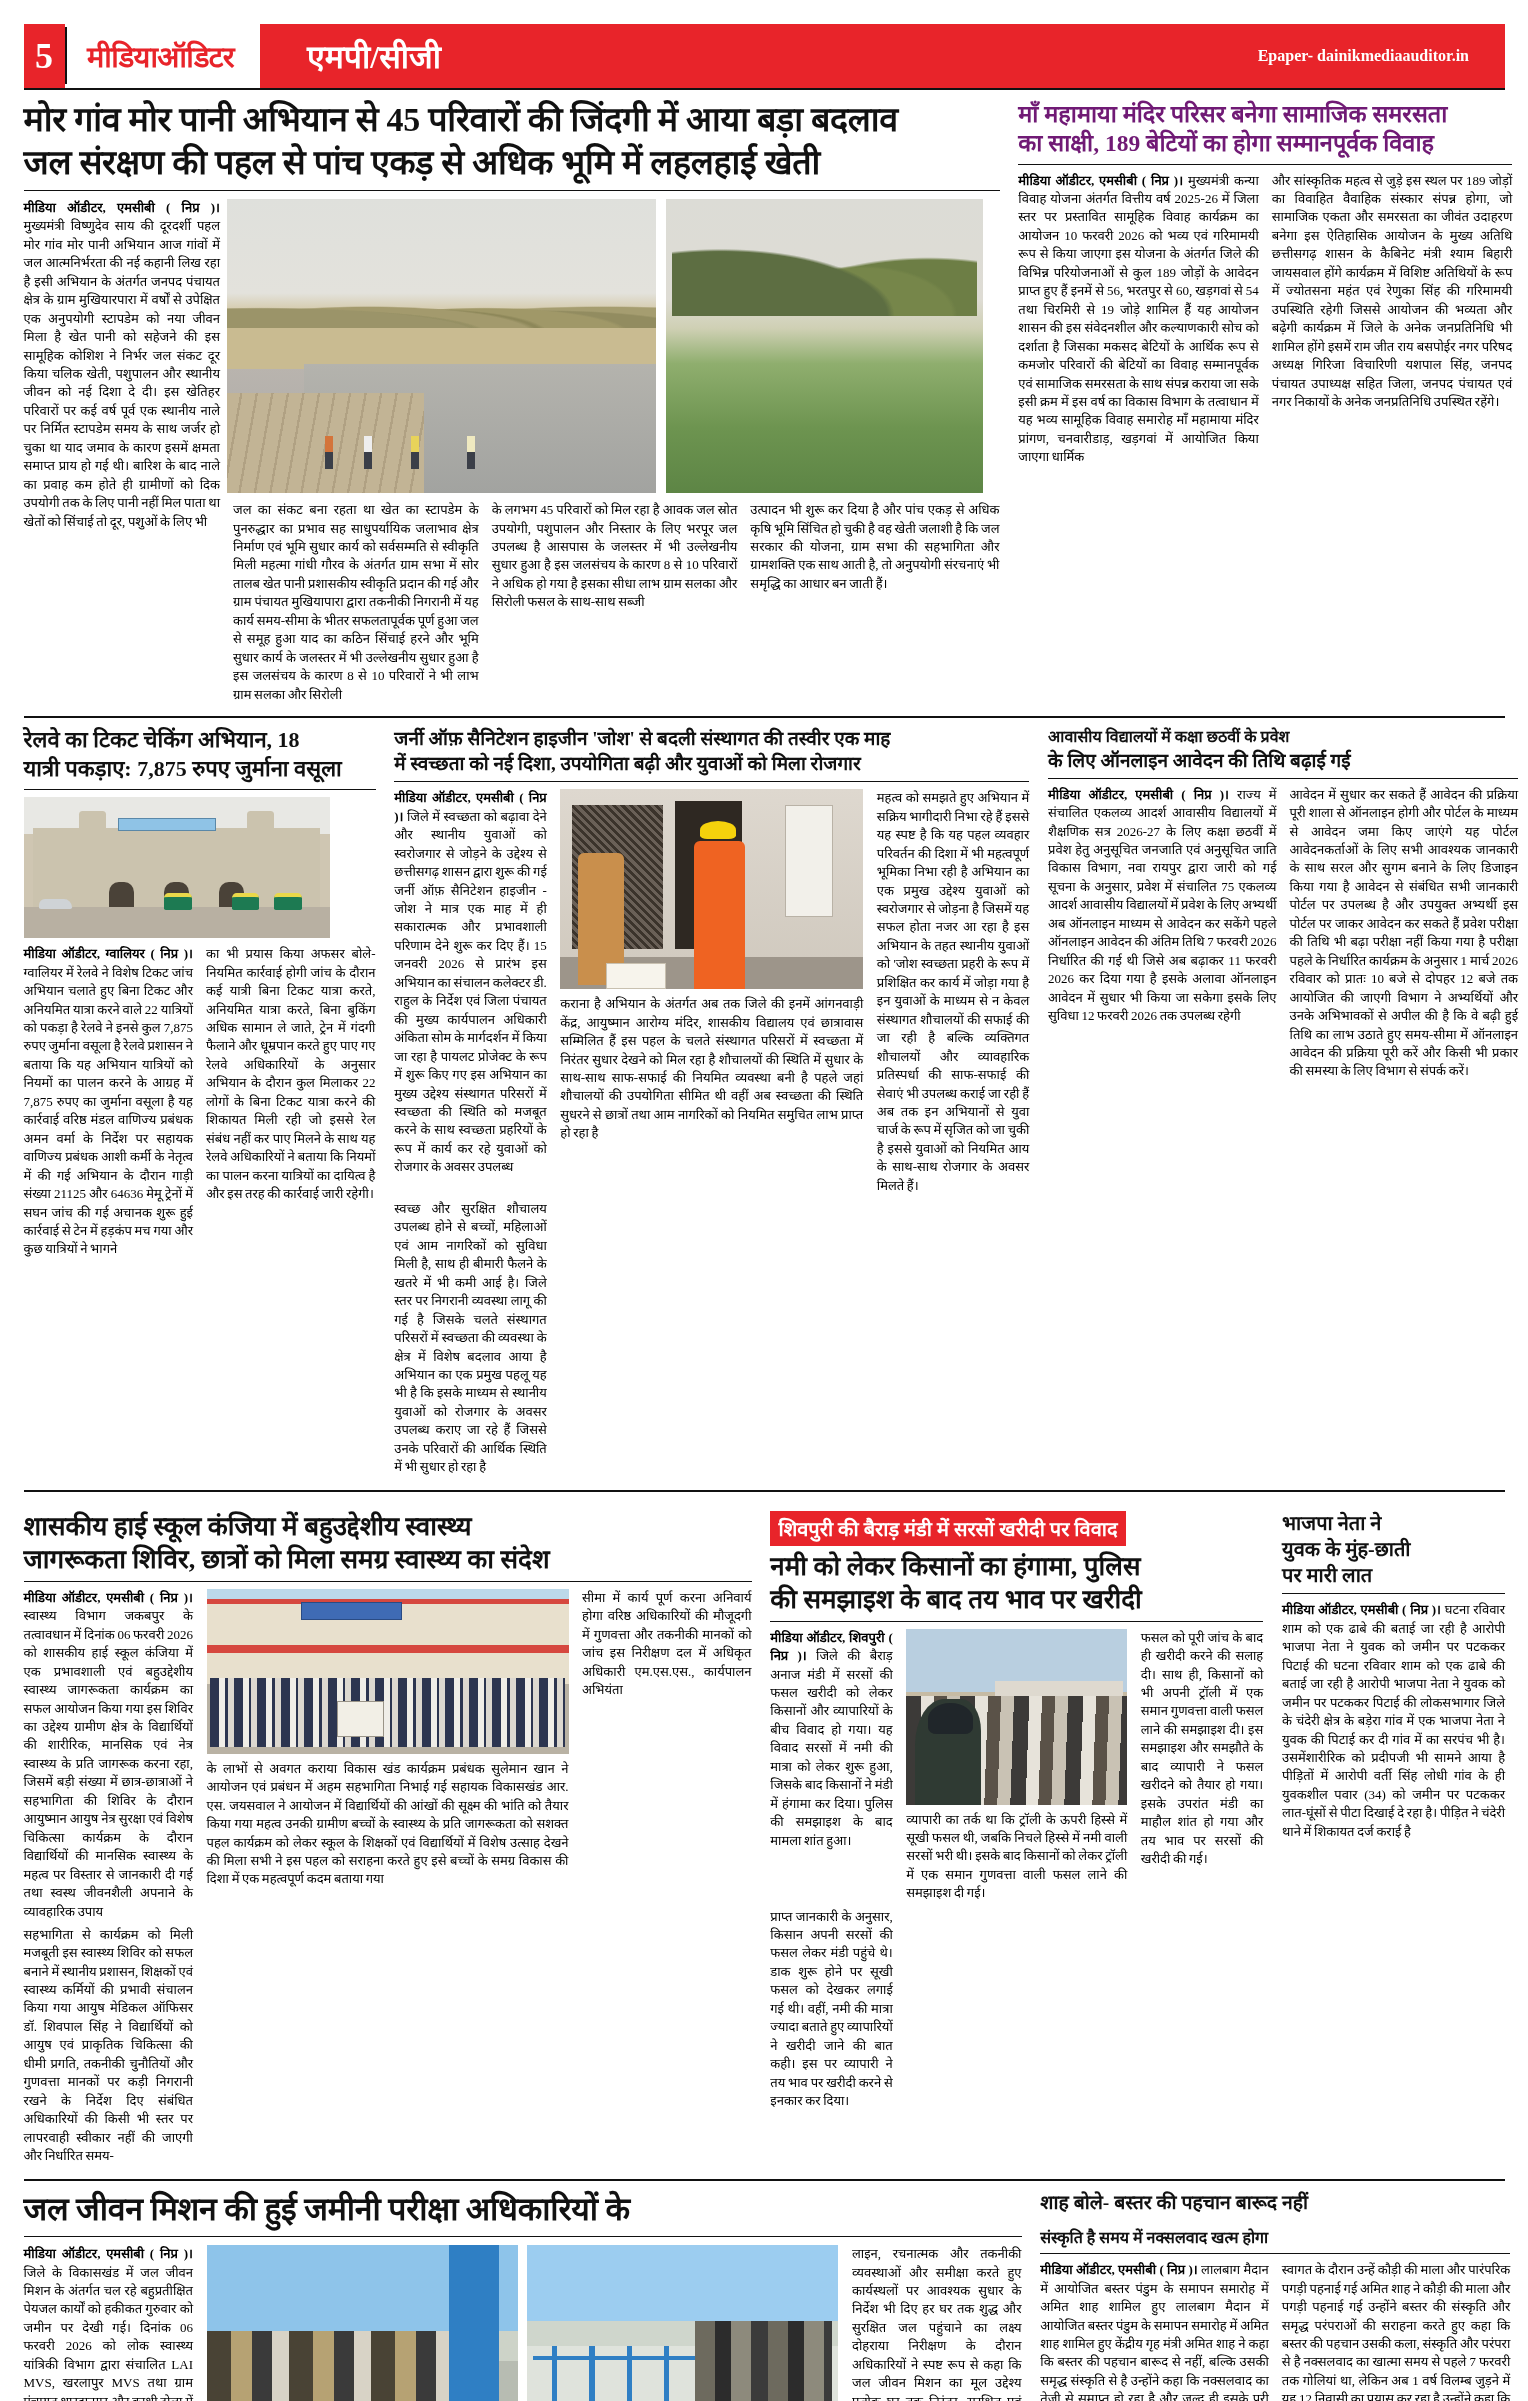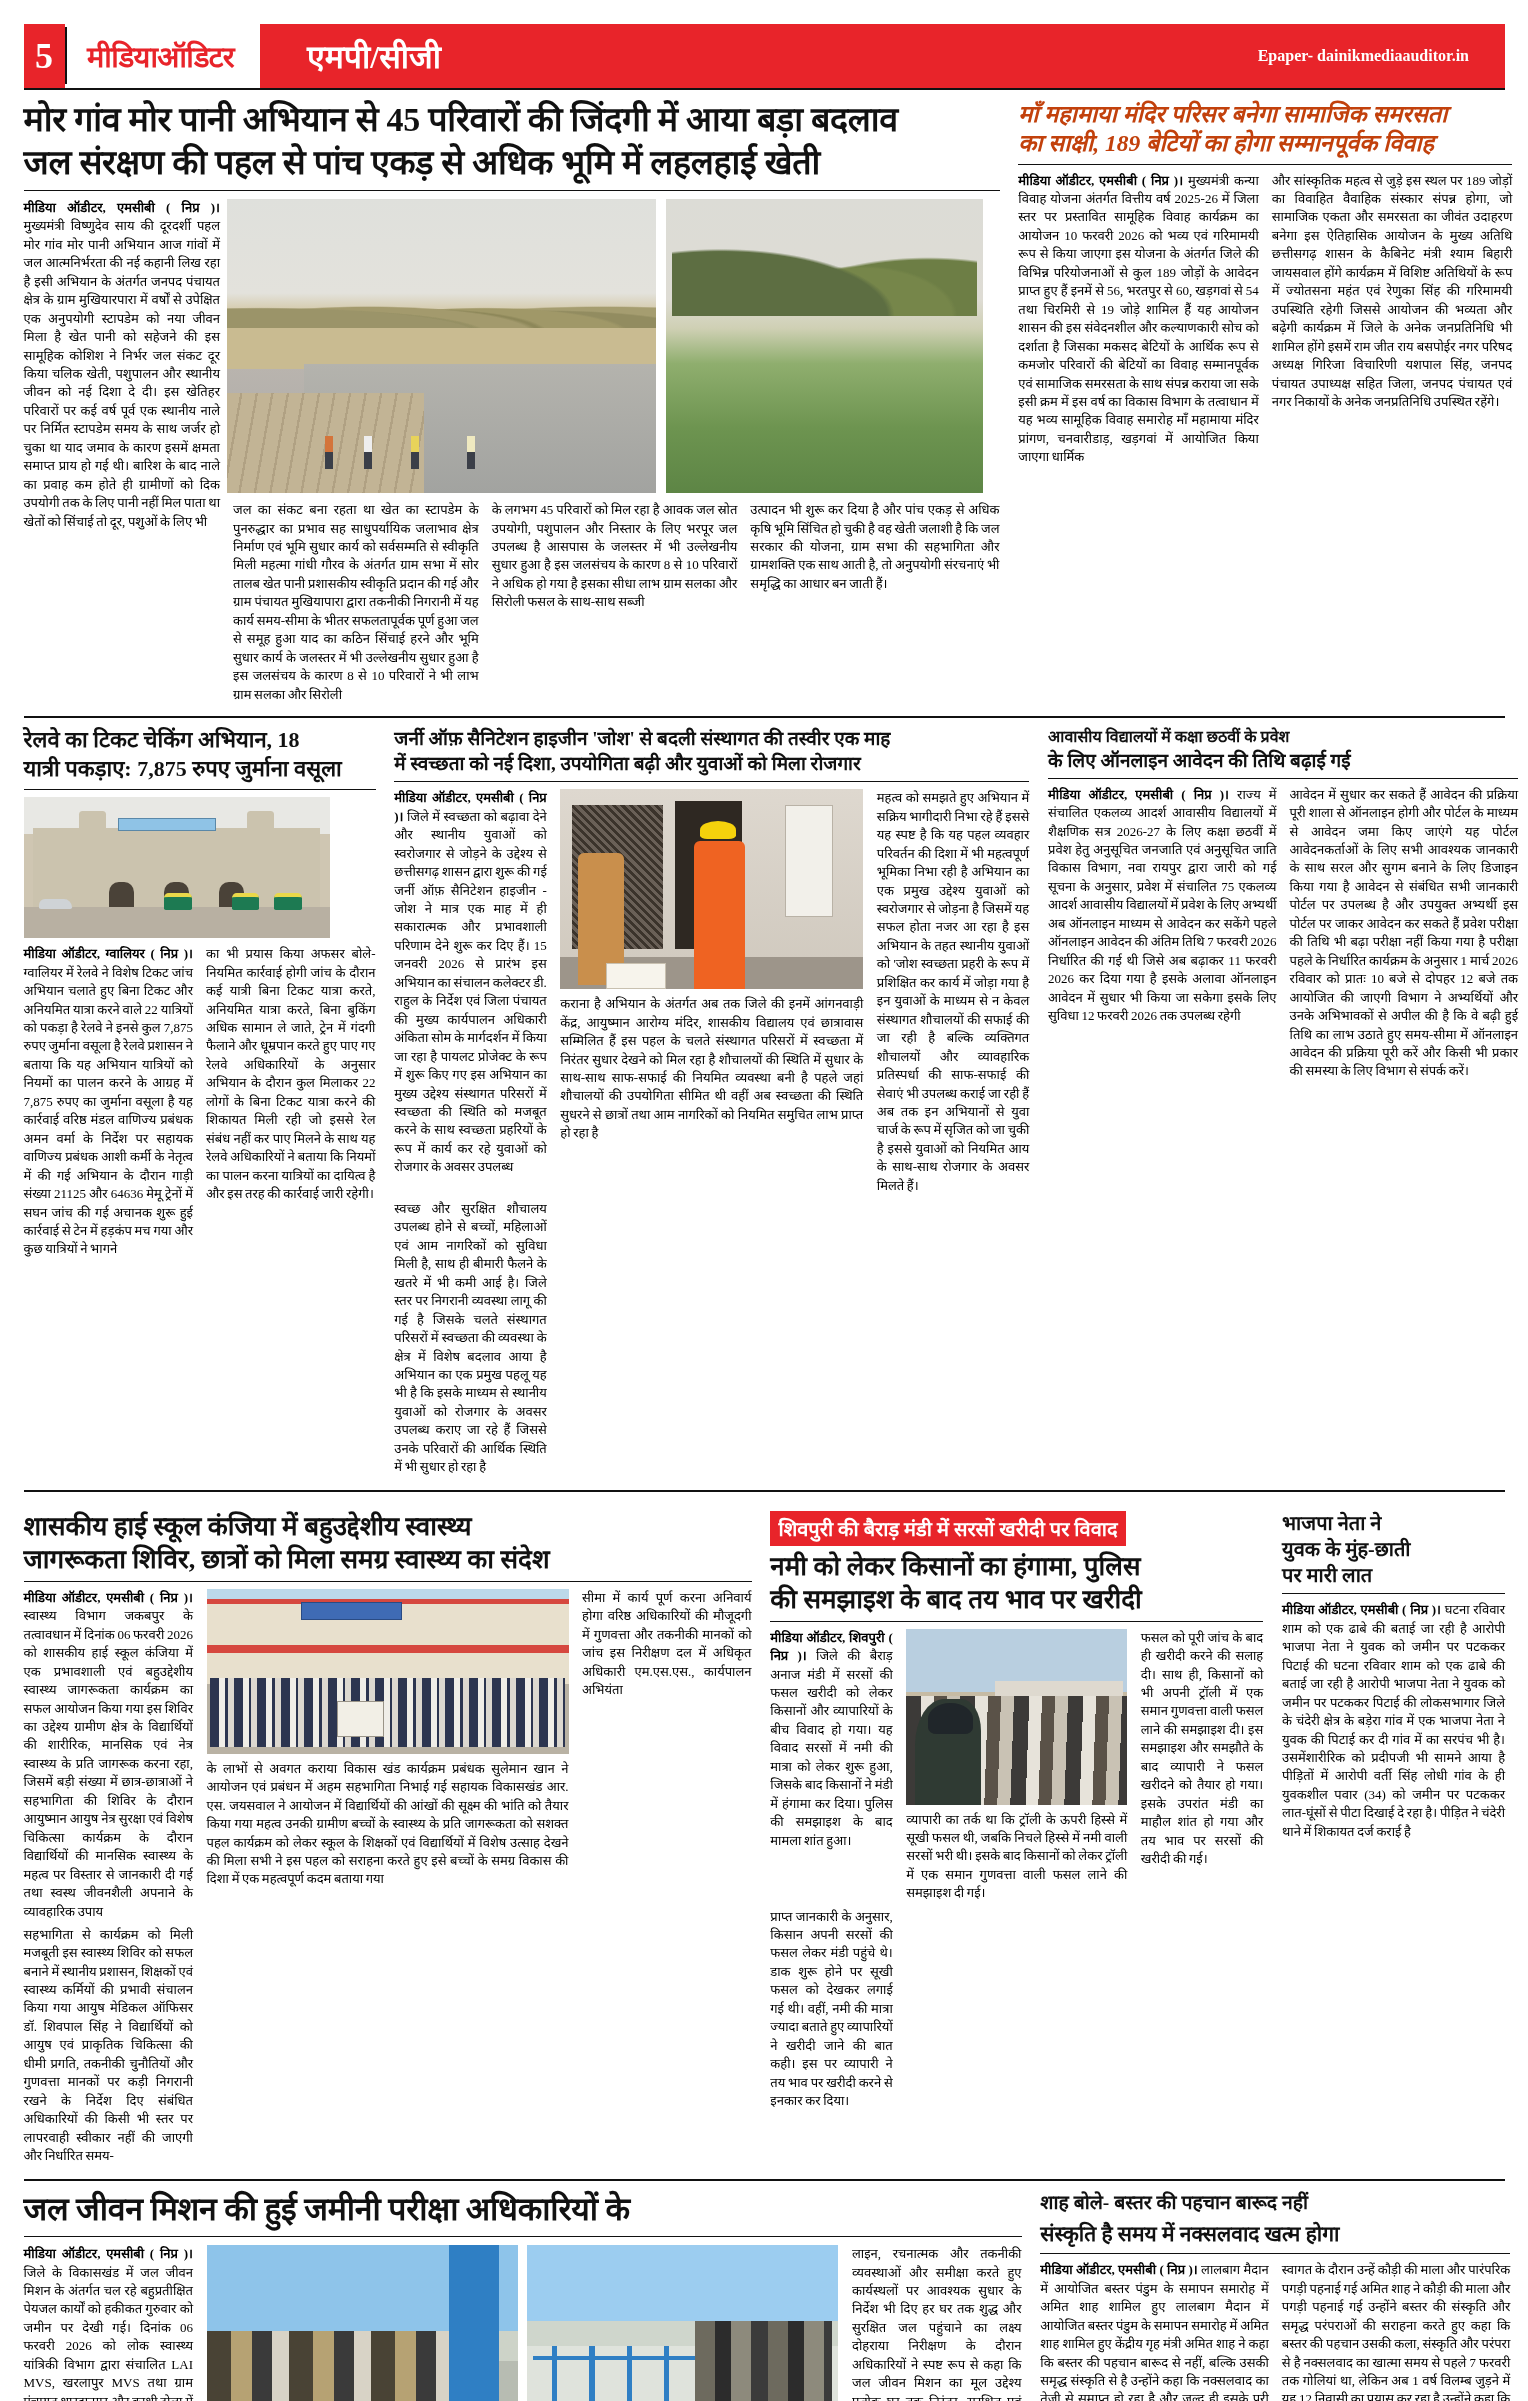--- a/index.html
+++ b/index.html
@@ -100,22 +100,21 @@
     line-height: 1.18;
     font-weight: bold;
     letter-spacing: -0.3px;
     text-align: left;
     color: #111;
   }
   h2.head-2 {
     font-size: 23.5px;
     line-height: 1.2;
     font-weight: bold;
-    color: #c2410c;
-    font-style: italic;
+    color: #701a75;
   }
   h2.head-2b {
     font-size: 26px;
     line-height: 1.2;
     font-weight: bold;
     color: #111;
   }
   h3.head-3 {
     font-size: 17.6px;
     line-height: 1.22;
@@ -491,21 +490,21 @@
 
         </div>
         <div class="col" style="width:176px;padding-right:0;">लाइन, रचनात्मक और तकनीकी व्यवस्थाओं और समीक्षा करते हुए कार्यस्थलों पर आवश्यक सुधार के निर्देश भी दिए हर घर तक शुद्ध और सुरक्षित जल पहुंचाने का लक्ष्य दोहराया निरीक्षण के दौरान अधिकारियों ने स्पष्ट रूप से कहा कि जल जीवन मिशन का मूल उद्देश्य प्रत्येक घर तक निरंतर, सुरक्षित एवं शुद्ध पेयजल की आपूर्ति सुनिश्चित करना है इसके लिए फील्ड स्तर पर किसी भी प्रकार की लापरवाही को बर्दाश्त नहीं किया जाएगा इस अभियान का उद्देश्य ग्रामीण क्षेत्रों में जल संकट को स्थायी रूप से समाप्त करना है</div>
       </div>
     </div>
 
     <div class="vrule"></div>
 
     <div style="width:470px;">
       <h3 class="head-3" style="font-size:19.4px;">शाह बोले- बस्तर की पहचान बारूद नहीं</h3>
-      <h3 class="head-3" style="font-size:21px;margin-top:7px;">संस्कृति है समय में नक्सलवाद खत्म होगा</h3>
+      <h3 class="head-3" style="font-size:16px;margin-top:13px;">संस्कृति है समय में नक्सलवाद खत्म होगा</h3>
       <div style="border-top:1.2px solid #111;margin:5.9px 0 7px 0;"></div>
       <div style="display:flex;">
         <div class="col" style="width:235px;padding-left:0;">
           <p><span class="byline">मीडिया ऑडीटर, एमसीबी ( निप्र )।</span>
           <span>लालबाग मैदान में आयोजित बस्तर पंडुम के समापन समारोह में अमित शाह शामिल हुए लालबाग मैदान में आयोजित बस्तर पंडुम के समापन समारोह में अमित शाह शामिल हुए केंद्रीय गृह मंत्री अमित शाह ने कहा कि बस्तर की पहचान बारूद से नहीं, बल्कि उसकी समृद्ध संस्कृति से है उन्होंने कहा कि नक्सलवाद का तेजी से समाप्त हो रहा है और जल्द ही इसके पूरी तरह खत्म होने की उम्मीद है</span></p>
         </div>
         <div class="col" style="width:235px;padding-right:0;">स्वागत के दौरान उन्हें कौड़ी की माला और पारंपरिक पगड़ी पहनाई गई अमित शाह ने कौड़ी की माला और पगड़ी पहनाई गई उन्होंने बस्तर की संस्कृति और समृद्ध परंपराओं की सराहना करते हुए कहा कि बस्तर की पहचान उसकी कला, संस्कृति और परंपरा से है नक्सलवाद का खात्मा समय से पहले 7 फरवरी तक गोलियां था, लेकिन अब 1 वर्ष विलम्ब जुड़ने में यह 12 निवासी का प्रयास कर रहा है उन्होंने कहा कि बस्तर को बारूद नहीं, बल्कि विकास और समृद्धि की पहचान मिलेगी इस मौके पर मुख्यमंत्री विष्णुदेव साय, उप मुख्यमंत्री अरुण साव सहित अनेक जनप्रतिनिधि मंचपर उपस्थित रहे</div>
       </div>
     </div>
   </div>

